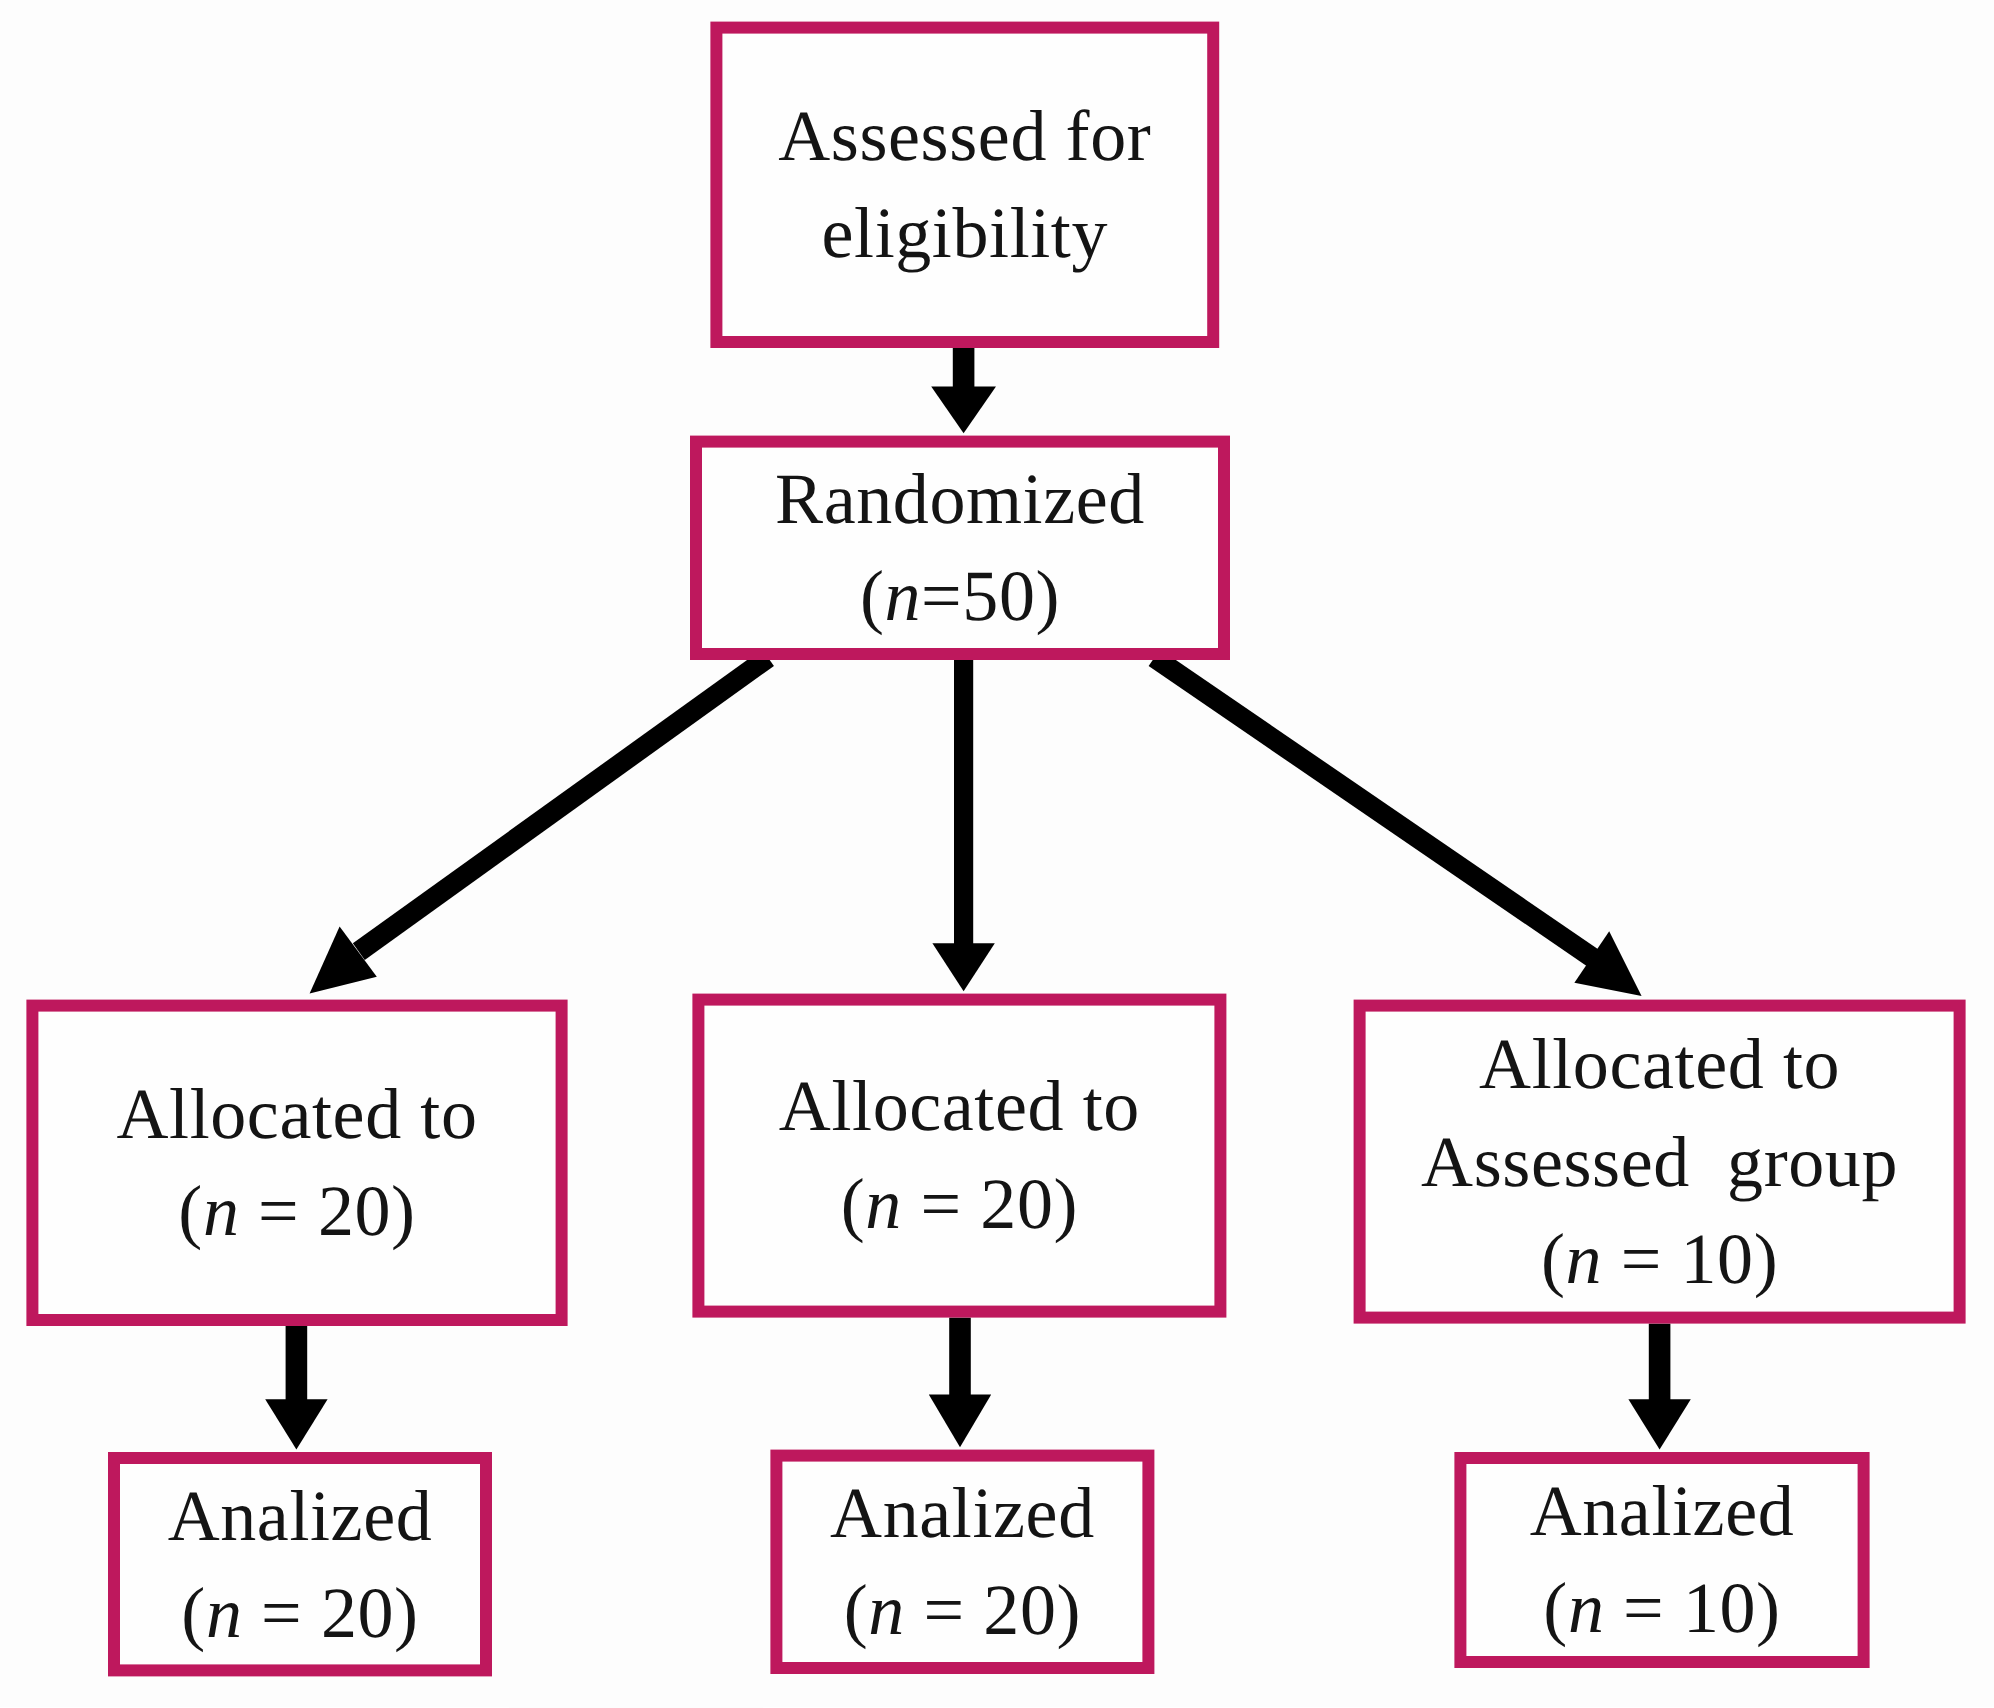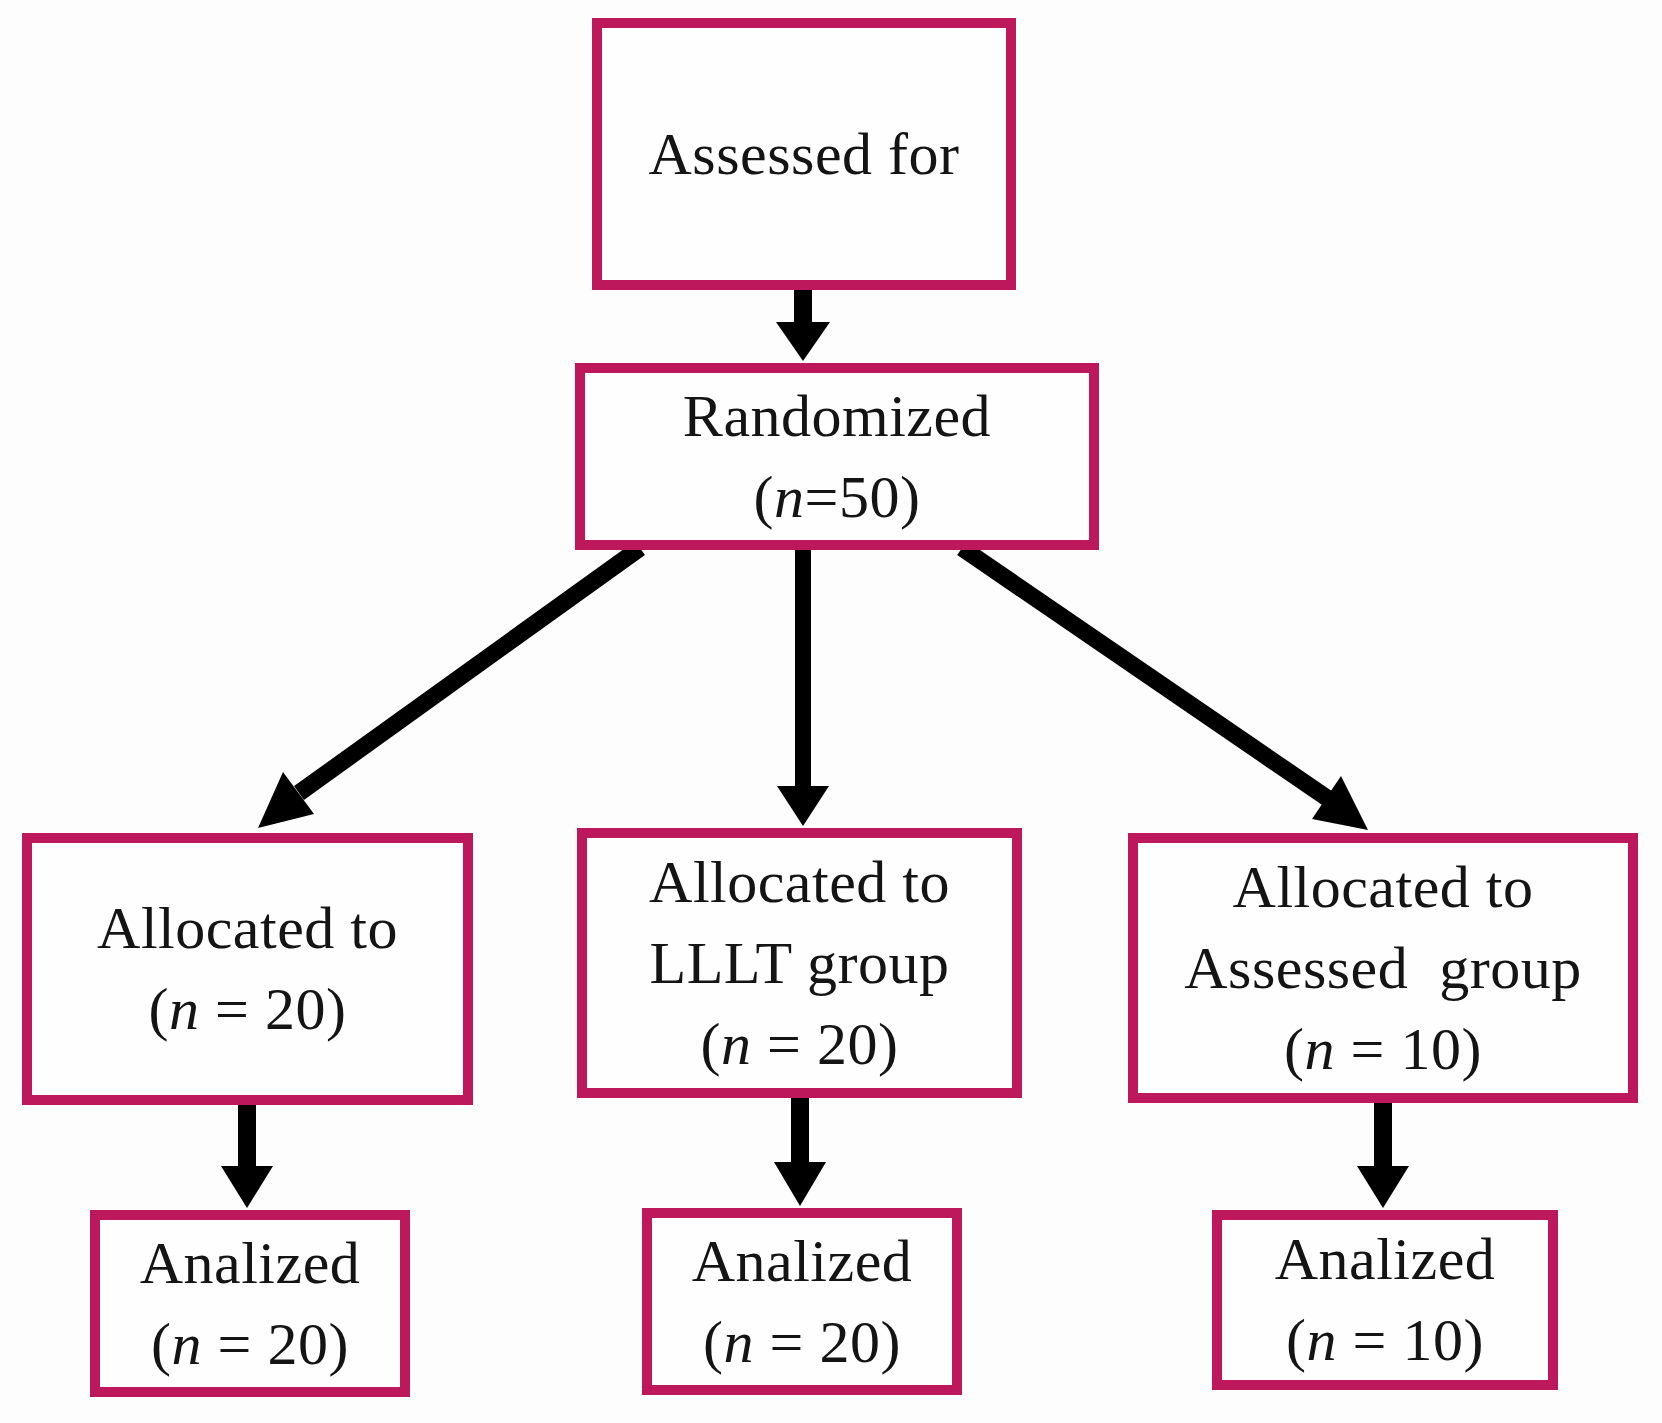--- a/index.html
+++ b/index.html
@@ -80,35 +80,35 @@
     </g>
 
     <g>
       <line x1="1383" y1="1101" x2="1383" y2="1170" stroke-width="18"></line>
       <polygon points="1357,1166 1409,1166 1383,1208"></polygon>
     </g>
   </svg>
 
   <div class="box" style="left:592px; top:18px; width:424px; height:272px;">
     <div class="tline">Assessed for</div>
+    <div class="tline">eligibility</div>
   </div>
 
-  <div class="box" style="left:575px; top:363px; width:524px; height:187px;">
+  <div class="box" style="left:575px; top:363px; width:450px; height:187px;">
     <div class="tline">Randomized</div>
     <div class="tline"><span>(</span><span class="nvar">n</span><span>=50)</span></div>
   </div>
 
   <div class="box" style="left:22px; top:833px; width:451px; height:272px;">
     <div class="tline">Allocated to</div>
     <div class="tline"><span>(</span><span class="nvar">n</span><span> = 20)</span></div>
   </div>
 
   <div class="box" style="left:577px; top:828px; width:445px; height:270px;">
     <div class="tline">Allocated to</div>
-    <div class="tline">LLLT group</div>
     <div class="tline"><span>(</span><span class="nvar">n</span><span> = 20)</span></div>
   </div>
 
   <div class="box" style="left:1128px; top:833px; width:510px; height:270px;">
     <div class="tline">Allocated to</div>
     <div class="tline">Assessed  group</div>
     <div class="tline"><span>(</span><span class="nvar">n</span><span> = 10)</span></div>
   </div>
 
   <div class="box" style="left:90px; top:1210px; width:320px; height:187px;">

